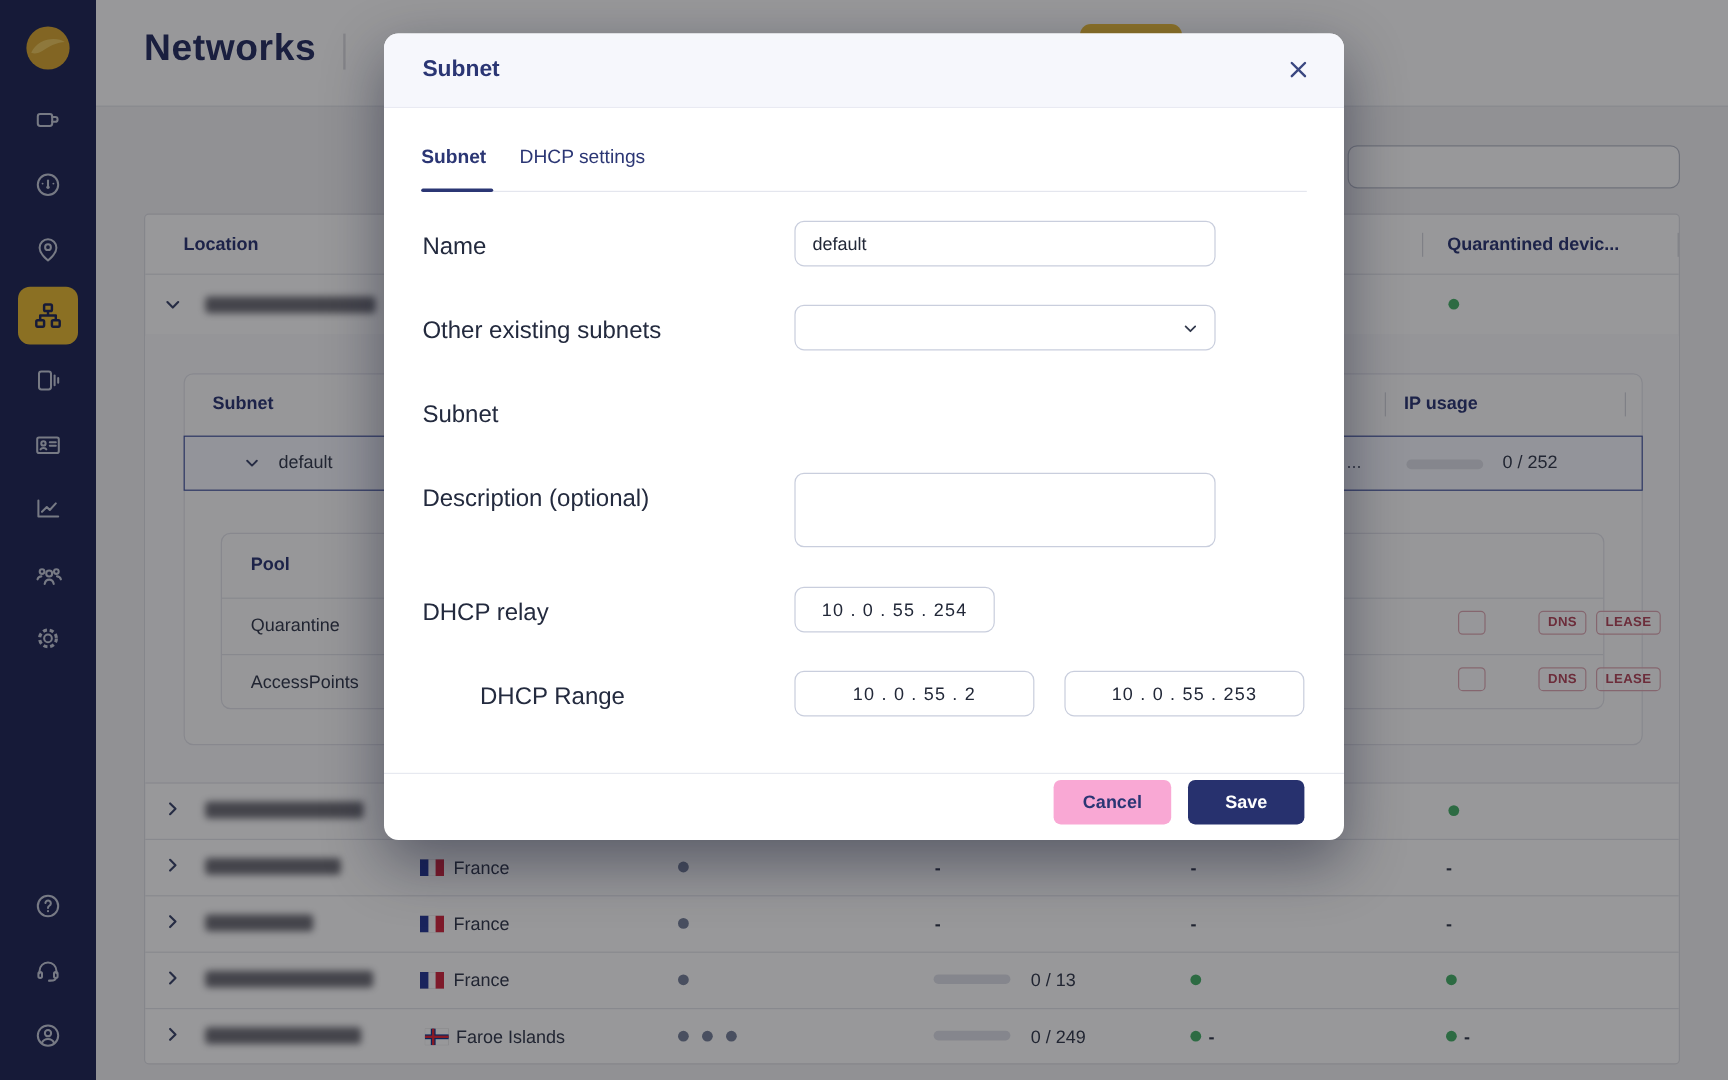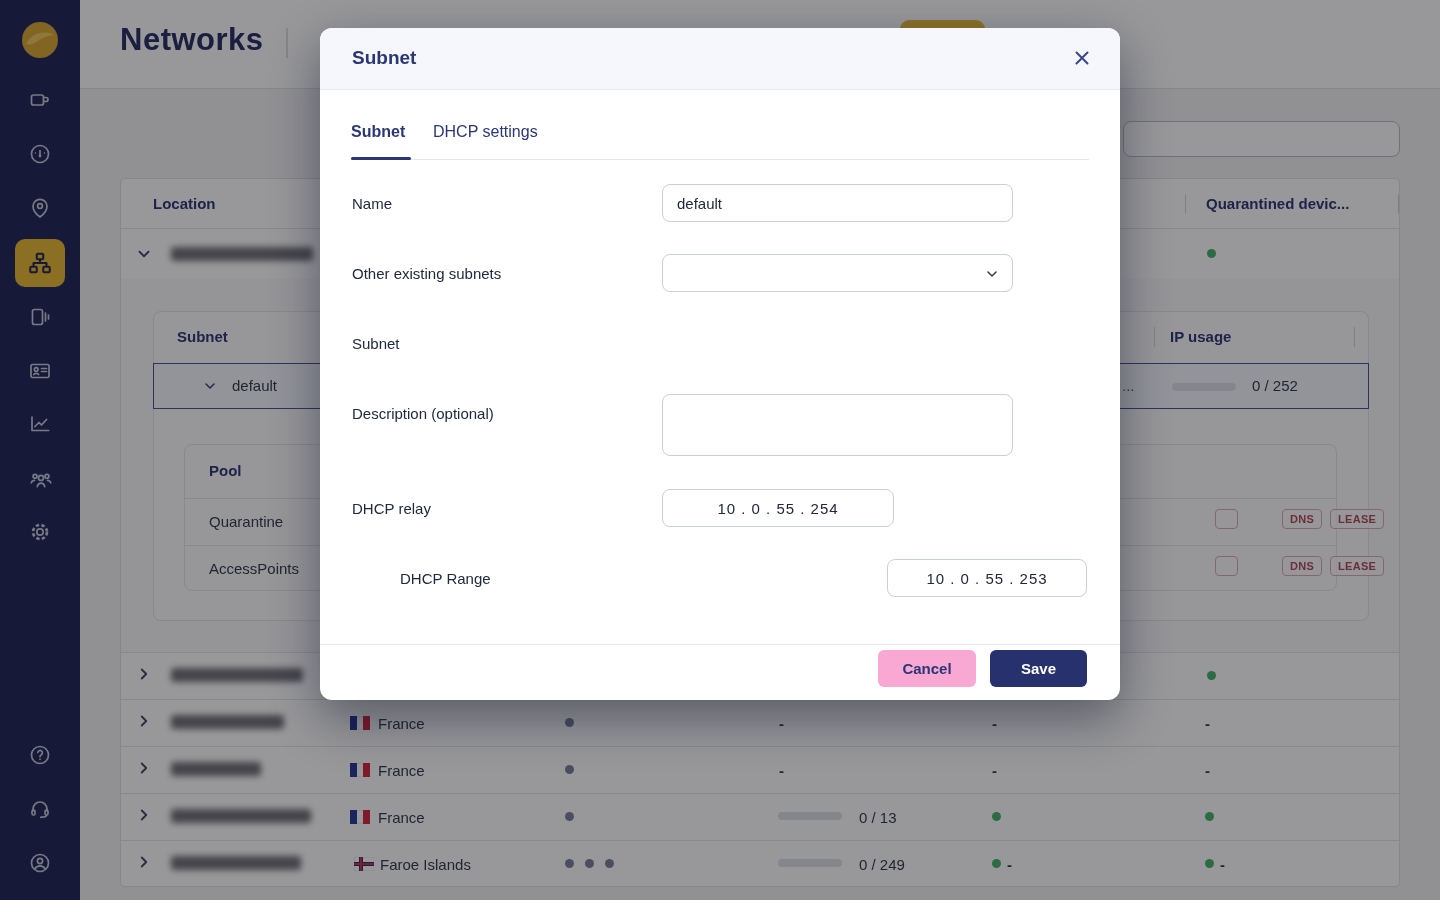--- a/index.html
+++ b/index.html
@@ -45,21 +45,21 @@
   .overlay{position:absolute;inset:0;background:rgba(10,10,14,.42);z-index:5;}
   .modal{position:absolute;left:320px;top:28px;width:800px;height:672px;background:#fff;border-radius:12px;
          box-shadow:0 18px 50px rgba(10,15,40,.45);z-index:10;}
   .modal-header{position:absolute;left:0;top:0;width:100%;height:62px;background:#f6f7fc;
                 border-bottom:1px solid #e9eaf2;border-radius:12px 12px 0 0;box-sizing:border-box;}
   .modal-title{position:absolute;left:32px;top:19px;font-size:19px;font-weight:700;color:#2b3674;}
   .modal-close{position:absolute;right:26px;top:19px;width:24px;height:24px;cursor:pointer;background:none;border:none;padding:0;}
   .tab{position:absolute;top:95px;font-size:16px;color:#2b3674;cursor:pointer;}
   .tabline{position:absolute;left:31px;top:131px;width:738px;height:1px;background:#e4e6ee;}
   .tabline-active{position:absolute;left:31px;top:129px;width:60px;height:3px;background:#2b3674;border-radius:2px;}
-  .flabel{position:absolute;left:32px;font-size:15px;color:#232a3e;}
+  .flabel{position:absolute;left:32px;font-size:20px;color:#232a3e;}
   .finput{position:absolute;height:38px;border:1px solid #c9cedd;border-radius:8px;box-sizing:border-box;
           font-family:"Liberation Sans",sans-serif;font-size:15px;color:#222838;padding:0 14px;background:#fff;}
   .finput-center{text-align:center;padding:0 6px;letter-spacing:1px;}
   .ftextarea{position:absolute;left:342px;top:366px;width:351px;height:62px;border:1px solid #c9cedd;border-radius:8px;
              box-sizing:border-box;resize:none;font-family:"Liberation Sans",sans-serif;font-size:15px;padding:8px 14px;}
   .fselect{position:absolute;left:342px;top:226px;width:351px;height:38px;border:1px solid #c9cedd;border-radius:8px;
            box-sizing:border-box;background:#fff;cursor:pointer;}
   .footer-line{position:absolute;left:0;top:616px;width:100%;height:1px;background:#e7e9f0;}
   .btn{position:absolute;top:622px;height:37px;border:none;border-radius:6px;font-family:"Liberation Sans",sans-serif;
        font-size:15px;font-weight:700;cursor:pointer;}
@@ -350,23 +350,24 @@
           </svg>
       </span>
     </div>
 
     <div class="flabel" style="top:307px;">Subnet</div>
 
     <div class="flabel" style="top:377px;">Description (optional)</div>
     <textarea class="ftextarea" style=""></textarea>
 
     <div class="flabel" style="top:472px;">DHCP relay</div>
-    <input class="finput finput-center" style="left: 342px; top: 461px; width: 232px;" value="10 . 0 . 55 . 254">
+    <input class="finput finput-center" style="left: 342px; top: 461px; width: 167px;" value="10 . 0 . 55 . 254">
 
     <div class="flabel" style="top:542px;margin-left:48px;">DHCP Range</div>
+    <input class="finput finput-center" style="left: 342px; top: 531px; width: 200px;" value="10 . 0 . 55 . 2">
     <input class="finput finput-center" style="left: 567px; top: 531px; width: 200px;" value="10 . 0 . 55 . 253">
 
     <div class="footer-line"></div>
     <button class="btn btn-cancel">Cancel</button>
     <button class="btn btn-save">Save</button>
   </div>
 
 </div>
 
 </body></html>

